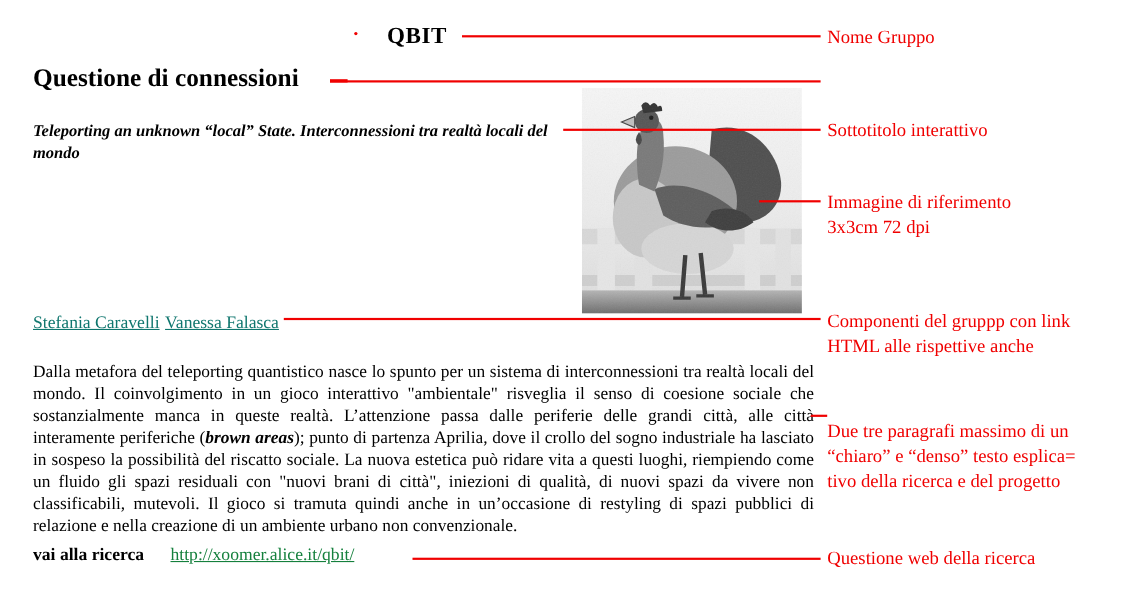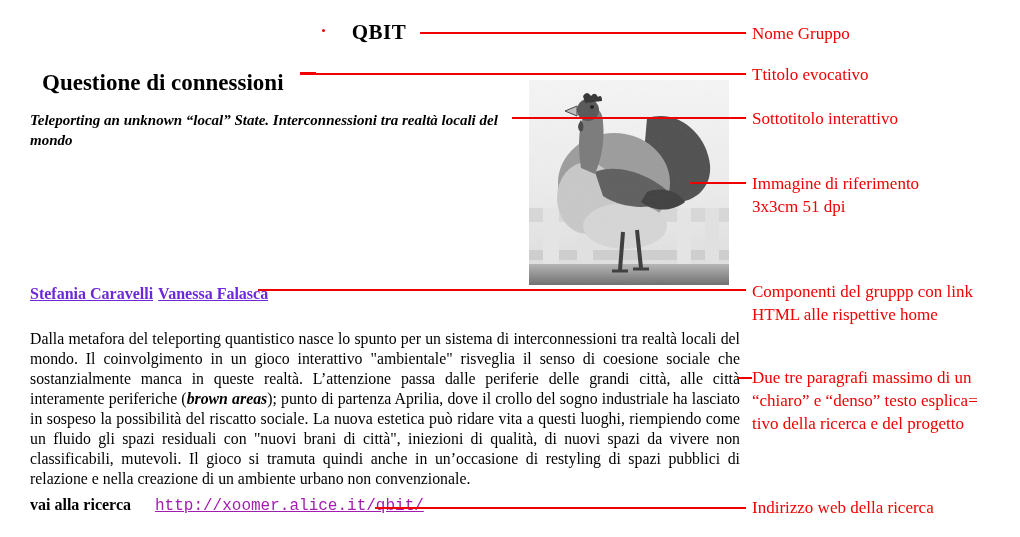--- a/index.html
+++ b/index.html
@@ -8,48 +8,48 @@
 
   
   .group-name{position:absolute;left:0;top:20px;width:758px;text-align:center;
               font-size:21px;font-weight:bold;letter-spacing:0.5px;}
   .title{position:absolute;left:30px;top:58px;font-size:23px;font-weight:bold;}
   .subtitle{position:absolute;left:30px;top:110px;width:500px;font-style:italic;
             font-weight:bold;line-height:20px;}
   .subtitle .lead{font-size:15px;}
   .subtitle .rest{font-size:15px;}
   .authors{position:absolute;left:30px;top:285px;font-size:16px;}
-  .authors a{color:#6d28d9;text-decoration:underline;margin-right:5px;cursor:pointer;font-weight:bold;}
+  .authors a{color:#0f766e;text-decoration:underline;margin-right:5px;cursor:pointer;}
   .bodytext{position:absolute;left:30px;top:329px;width:710px;font-size:15.8px;
             line-height:20px;text-align:justify;}
   .bodytext b{font-weight:bold;font-style:italic;}
   .footer{position:absolute;left:30px;top:496px;font-size:16px;}
   .footer .cta{font-weight:bold;}
-  .footer a{color:#a21caf;text-decoration:underline;margin-left:24px;cursor:pointer;font-family:Liberation Mono, monospace;}
+  .footer a{color:#15803d;text-decoration:underline;margin-left:24px;cursor:pointer;}
 
   
   .photo{position:absolute;left:529px;top:80px;width:200px;height:205px;z-index:1;}
 
   
   :root{--accent:#f00000;}
   .ann-line{position:absolute;height:2px;background:var(--accent);z-index:5;}
   .ann-dot{position:absolute;width:3px;height:3px;border-radius:50%;
            background:var(--accent);z-index:5;}
   .ann-label{position:absolute;left:752px;color:var(--accent);z-index:5;
              font-family:Liberation Serif, serif;font-size:17px;
              line-height:23px;white-space:pre-line;}
 </style>
 </head>
 <body>
 
 <div class="page">
 
   <div class="group-name">QBIT</div>
 
-  <h1 class="title" style="margin:12px">Questione di connessioni</h1>
+  <h1 class="title" style="margin:0">Questione di connessioni</h1>
 
   <div class="subtitle">
     <span class="lead">Teleporting an unknown “local” State.</span><span class="rest"> Interconnessioni tra realtà locali del mondo</span>
   </div>
 
   <svg class="photo" viewBox="0 0 200 205" aria-hidden="true">
     <defs>
       <linearGradient id="bg" x1="0" y1="0" x2="0" y2="1">
         <stop offset="0" stop-color="#f6f6f6"></stop>
         <stop offset="0.55" stop-color="#ececec"></stop>
@@ -110,24 +110,23 @@
   <div class="ann-line" style="left:420px;top:32px;width:326px"></div>
   <div class="ann-line" style="left:300px;top:72px;width:16px;height:3px"></div>
   <div class="ann-line" style="left:300px;top:73px;width:446px"></div>
   <div class="ann-line" style="left:512px;top:117px;width:234px"></div>
   <div class="ann-line" style="left:690px;top:182px;width:56px"></div>
   <div class="ann-line" style="left:258px;top:289px;width:488px"></div>
   <div class="ann-line" style="left:737px;top:377px;width:15px"></div>
   <div class="ann-line" style="left:375px;top:507px;width:371px"></div>
 
   <div class="ann-label" style="top:22px">Nome Gruppo</div>
-  <div class="ann-label" style="top:63px">Ttitolo evocativo</div>
   <div class="ann-label" style="top:107px">Sottotitolo interattivo</div>
   <div class="ann-label" style="top:172px">Immagine di riferimento
-3x3cm 51 dpi</div>
+3x3cm 72 dpi</div>
   <div class="ann-label" style="top:280px">Componenti del gruppp con link
-HTML alle rispettive home</div>
-  <div class="ann-label" style="top:366px">Due tre paragrafi massimo di un
+HTML alle rispettive anche</div>
+  <div class="ann-label" style="top:380px">Due tre paragrafi massimo di un
 “chiaro” e “denso” testo esplica=
 tivo della ricerca e del progetto</div>
-  <div class="ann-label" style="top:496px">Indirizzo web della ricerca</div>
+  <div class="ann-label" style="top:496px">Questione web della ricerca</div>
 
 </div>
 
 </body></html>

